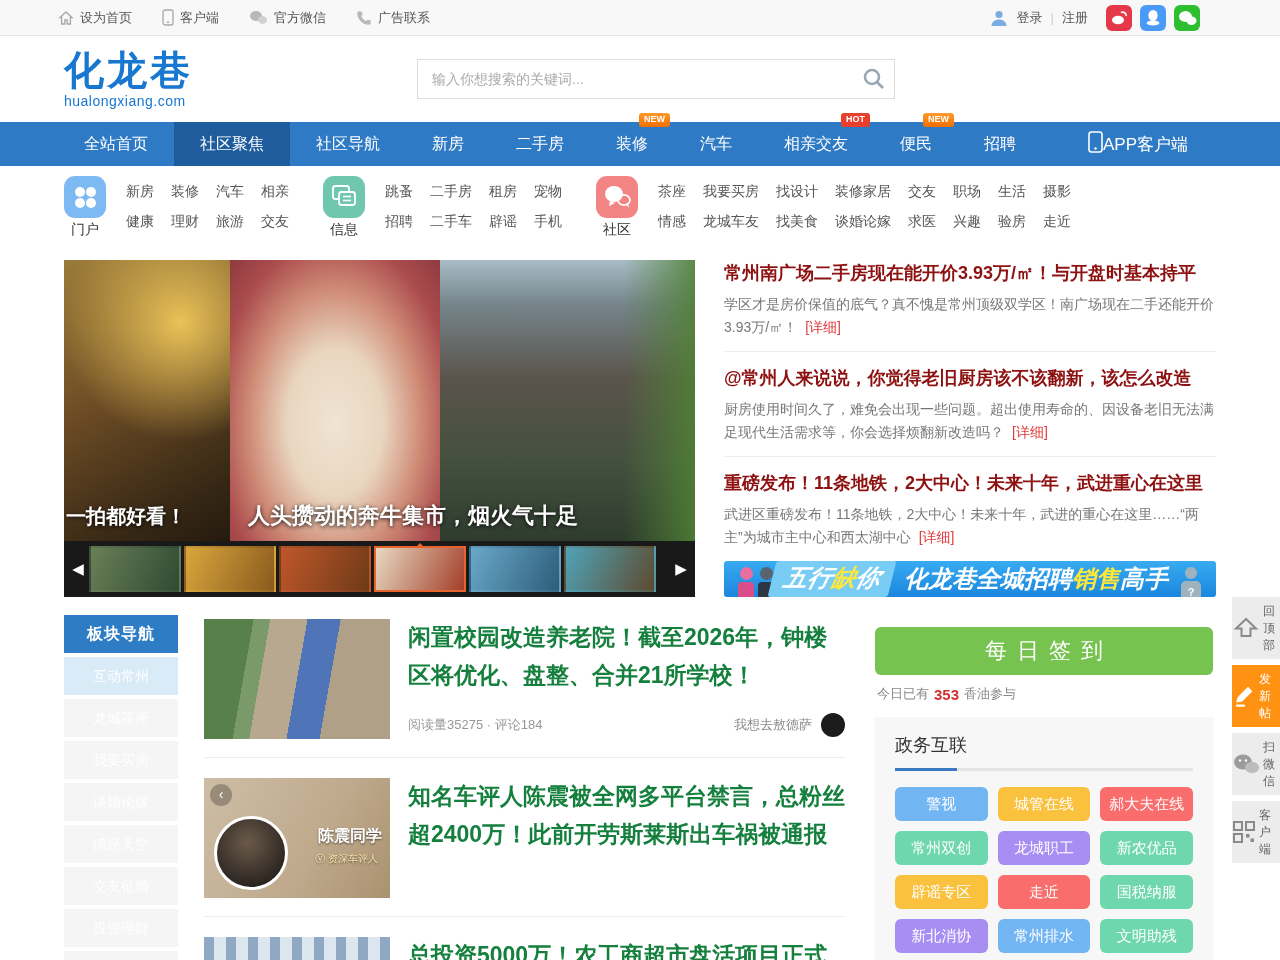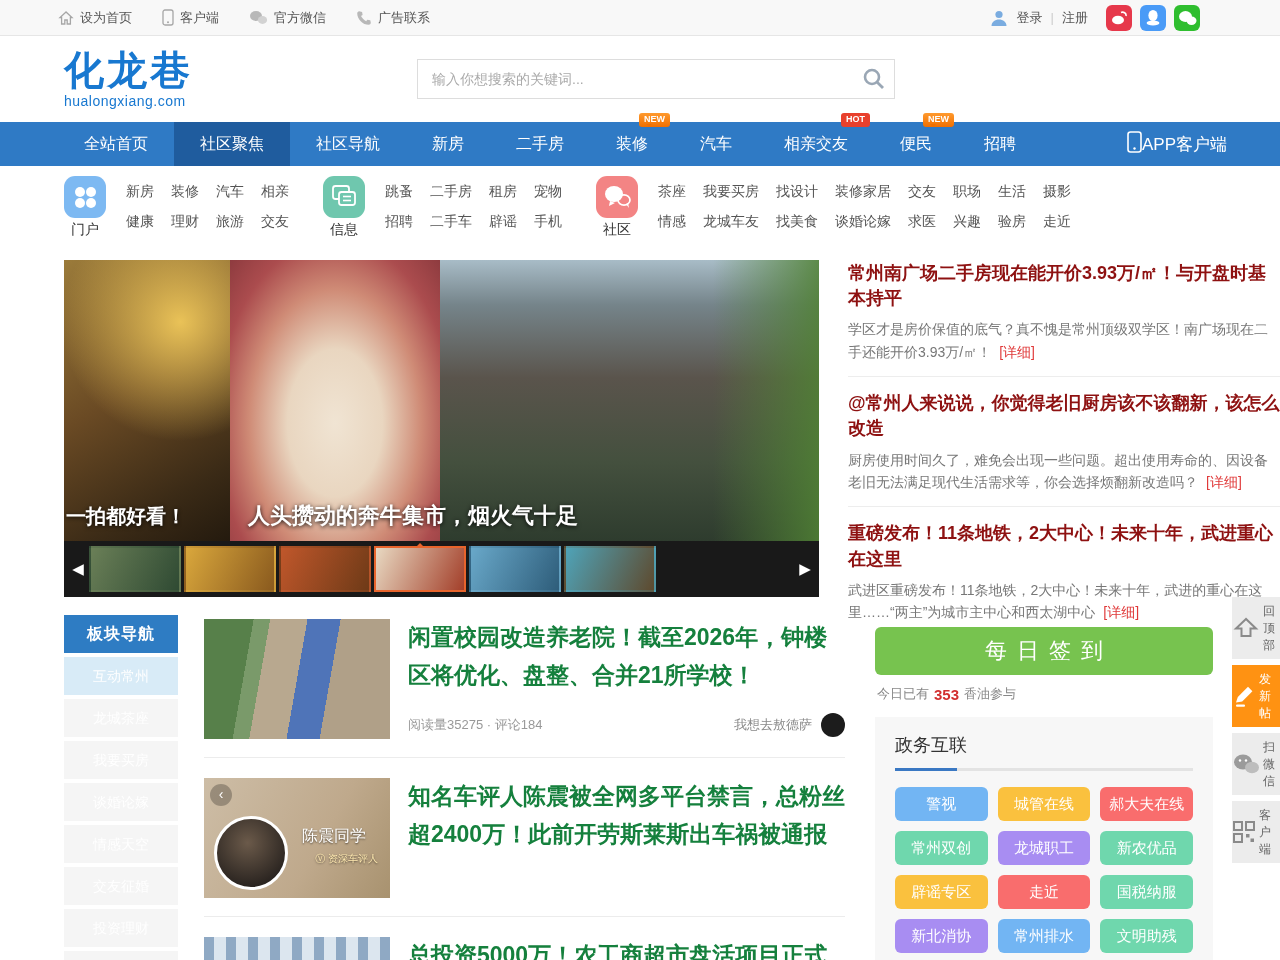--- a/index.html
+++ b/index.html
@@ -32,36 +32,36 @@
   
   .nav { height:44px; background:#2f7ac5; display:flex; align-items:center; padding-left:58px; position:relative; }
   .nav-item { position:relative; height:44px; line-height:44px; padding:0 26px; color:#fff; font-size:16px; cursor:pointer; white-space:nowrap; }
   .nav-item.active { background:#1f5c9e; }
   .badge { position:absolute; top:-9px; right:4px; font-size:9px; font-weight:bold; color:#fff; padding:1px 5px 2px; border-radius:3px; line-height:1.2; }
   .badge.new { background:linear-gradient(#ff9a2e,#f06f00); }
   .badge.hot { background:#e8402d; }
   .badge::after { content:""; position:absolute; left:7px; bottom:-3px; border:3px solid transparent; border-top-color:inherit; }
   .badge.new::after { border-top-color:#f06f00; }
   .badge.hot::after { border-top-color:#e8402d; }
-  .nav-app { margin-left:auto; margin-right:53px; color:#fff; font-size:17px; display:flex; align-items:center; cursor:pointer; }
+  .nav-app { margin-left:auto; margin-right:92px; color:#fff; font-size:17px; display:flex; align-items:center; cursor:pointer; }
 
   
   .quicknav { height:82px; background:#fff; display:flex; align-items:center; padding-left:64px; }
   .qn-group { display:flex; align-items:center; margin-right:34px; }
   .qn-iconcol { display:flex; flex-direction:column; align-items:center; margin-right:20px; cursor:pointer; }
   .qn-icon { width:42px; height:42px; border-radius:11px; display:flex; align-items:center; justify-content:center; }
   .qn-label { font-size:14px; color:#333; margin-top:3px; }
   .qn-links { display:flex; flex-direction:column; gap:12px; }
   .qn-row { display:flex; gap:17px; }
   .qn-link { font-size:14px; color:#555; cursor:pointer; white-space:nowrap; }
 
   
   .main { display:flex; padding:12px 0 0 64px; }
 
-  .carousel { width:755px; height:337px; position:relative; background:#111; overflow:hidden; flex-shrink:0; cursor:pointer; }
+  .carousel { width:631px; height:337px; position:relative; background:#111; overflow:hidden; flex-shrink:0; cursor:pointer; }
   .slices { height:281px; display:flex; }
   .slice { height:281px; }
   .s1 { width:166px; background:radial-gradient(circle at 70% 22%, rgba(240,200,90,.95), rgba(240,200,90,0) 48%), linear-gradient(150deg,#9b7b3a,#6a4a24 45%,#3a2a16 80%,#241a0e); }
   .s2 { width:210px; background:radial-gradient(ellipse at 50% 58%, #f0e4d3 0%, #e9d6c0 32%, #cf8b76 58%, #ab4c4e 80%, #8e3b3f 100%); }
   .s3 { flex:1; background:linear-gradient(90deg, rgba(0,0,0,0) 72%, rgba(80,130,52,.85)), linear-gradient(180deg,#a8bcc7 0%,#75848a 16%,#5a544c 42%,#44503e 72%,#2e3c2e 100%); }
   .caption-prev { position:absolute; left:2px; top:243px; font-size:20px; font-weight:bold; color:#fff; text-shadow:0 1px 4px rgba(0,0,0,.9); }
   .caption-main { position:absolute; left:184px; top:241px; font-size:22px; font-weight:bold; color:#fff; text-shadow:0 1px 4px rgba(0,0,0,.9); }
   .thumbstrip { position:absolute; left:0; right:0; bottom:0; height:56px; background:#191919; display:flex; align-items:center; padding:0 6px; }
   .strip-arrow { color:#fff; font-size:15px; width:16px; text-align:center; cursor:pointer; flex-shrink:0; }
   .thumbs { flex:1; display:flex; gap:3px; margin:0 3px; }
@@ -98,21 +98,21 @@
 
   .feed { margin-left:26px; width:641px; }
   .feed-item { display:flex; padding:4px 0 18px; border-bottom:1px solid #ececec; margin-bottom:16px; }
   .feed-item:last-child { border-bottom:none; }
   .feed-thumb { width:186px; height:120px; flex-shrink:0; position:relative; overflow:hidden; cursor:pointer; }
   .ft1 { background:linear-gradient(100deg,#57804a 0 24%,#7a9a6a 24% 32%,#b8a88f 32% 50%,#4f74b8 50% 66%,#b0a088 66% 100%); }
   .ft2 { background:linear-gradient(120deg,#cdbda6,#bfa98c 60%,#a8926f); }
   .ft3 { background:repeating-linear-gradient(90deg,#8fa9c4 0 10px,#dce6ef 10px 22px); }
   .ft2 .back-arrow { position:absolute; top:6px; left:6px; width:22px; height:22px; border-radius:50%; background:rgba(0,0,0,.25); color:#fff; font-size:14px; text-align:center; line-height:21px; }
   .ft2 .p-circle { position:absolute; left:10px; bottom:8px; width:74px; height:74px; border-radius:50%; background:radial-gradient(circle at 45% 35%,#6b5a4a,#2a2420 75%); border:3px solid #fff; }
-  .ft2 .p-name { position:absolute; right:24px; top:48px; color:#fff; font-size:16px; font-weight:normal; text-shadow:0 1px 2px rgba(0,0,0,.6); }
+  .ft2 .p-name { position:absolute; right:8px; top:48px; color:#fff; font-size:16px; font-weight:bold; text-shadow:0 1px 2px rgba(0,0,0,.6); }
   .ft2 .p-tag { position:absolute; right:12px; top:74px; color:#ffe9b0; font-size:10px; text-shadow:0 1px 2px rgba(0,0,0,.6); }
   .feed-body { margin-left:18px; flex:1; display:flex; flex-direction:column; }
   .feed-title { font-size:23px; font-weight:bold; color:#15803d; line-height:1.65; cursor:pointer; }
   .feed-meta { margin-top:auto; display:flex; align-items:center; font-size:13px; color:#999; padding-bottom:2px; }
   .feed-author { margin-left:auto; display:flex; align-items:center; gap:9px; color:#888; cursor:pointer; }
   .avatar { width:24px; height:24px; border-radius:50%; }
 
   .rightcol { margin-left:30px; width:338px; }
   .signin-btn { margin-top:12px; height:48px; background:#77c34f; border-radius:6px; color:#fff; font-size:22px; letter-spacing:10px; display:flex; align-items:center; justify-content:center; cursor:pointer; text-indent:10px; }
   .signin-stat { margin:10px 2px 14px; font-size:13px; color:#888; display:flex; align-items:center; }

